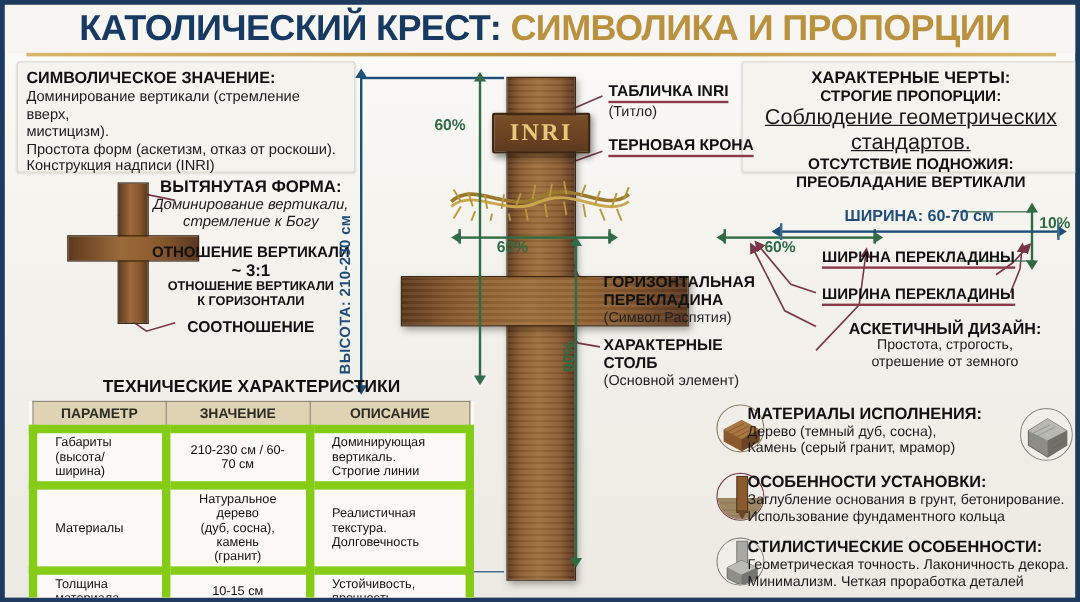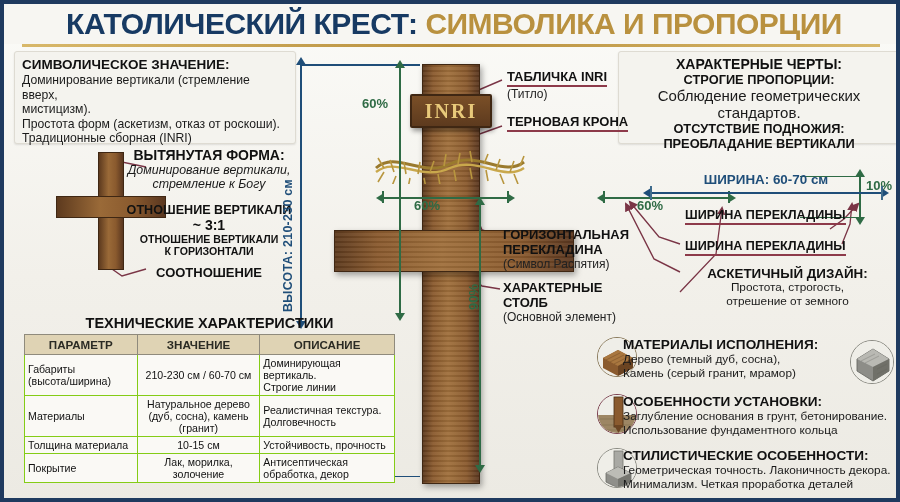--- a/index.html
+++ b/index.html
@@ -38,21 +38,21 @@
   .hd { font-weight:bold; color:#111; }
   .bd { color:#1a1a1a; }
   
   #symbolic { left:10px; top:47px; width:282px; height:93px; padding:5px 7px; }
   #symbolic .hd { font-size:13.5px; margin-bottom:1px; }
   #symbolic .bd { font-size:12.2px; line-height:14.6px; }
   
   #traits { left:614px; top:47px; width:282px; height:93px; padding:4px 7px; text-align:center; }
   #traits .h0 { font-size:14px; font-weight:bold; color:#111; }
   #traits .h1 { font-size:12.8px; font-weight:bold; color:#111; }
-  #traits .p1 { font-size:15px; color:#1a1a1a; }
+  #traits .p1 { font-size:18px; color:#1a1a1a;text-decoration:underline; }
   
   .callout { position:absolute; text-align:center; }
   #vytyanutaya { left:112px; top:143px; width:186px; }
   #vytyanutaya .hd { font-size:14px; }
   #vytyanutaya .bd { font-size:12.4px; line-height:14.4px;font-style:italic; }
   #otnoshenie { left:110px; top:199px; width:190px; }
   #otnoshenie .l1 { font-size:12.6px; font-weight:bold; color:#111; line-height:14px;}
   #otnoshenie .l2 { font-size:14px; font-weight:bold; color:#111; }
   #otnoshenie .l3 { font-size:10.6px; font-weight:bold; color:#111; line-height:12px; }
   #proporc { left:112px; top:262px; width:186px; }
@@ -130,21 +130,21 @@
   
   .gtick { position:absolute; width:2px; height:12px; background:#2f6b45; }
   
   #tbl-wrap { position:absolute; left:20px; top:311px; width:371px; }
   #tbl-title { font-size:14.5px; font-weight:bold; text-align:center; color:#111; margin-bottom:3px; }
   table { width:371px; border-collapse:collapse; background:#faf9f5; }
   th {
     background:#dfd3b4; color:#2b2b24; font-size:11.6px; font-weight:bold;
     border:1px solid #8f8a7c; padding:3px 2px; text-align:center;
   }
-  td { border:1px solid #84cc16; font-size:10.6px; color:#111; padding:2px 3px; line-height:12px; vertical-align:middle;margin-top:46px;}
+  td { border:7px solid #84cc16; font-size:10.6px; color:#111; padding:2px 15px; line-height:12px; vertical-align:middle;margin-top:46px;}
   td.c { text-align:center; }
   .col1 { width:113px; } .col2 { width:123px; } .col3 { width:135px; }
   
   .mitem { position:absolute; }
   .mitem .hd { font-size:13.6px; color:#111; }
   .mitem .bd { font-size:11.8px; color:#1a1a1a; line-height:14px; }
   #m1 { left:619px; top:333px; width:230px; }
   #m2 { left:619px; top:390px; width:275px; }
   #m3 { left:619px; top:444px; width:275px; }
   .badge {
@@ -232,21 +232,21 @@
       <path d="M676,288 L712,250 L718,204"></path>
       <path d="M838,240 L846,220 L848,200"></path>
     </g>
   </svg>
 
   <div class="panel" id="symbolic">
     <div class="hd">СИМВОЛИЧЕСКОЕ ЗНАЧЕНИЕ:</div>
     <div class="bd">Доминирование вертикали (стремление вверх,</div>
     <div class="bd">мистицизм).</div>
     <div class="bd">Простота форм (аскетизм, отказ от роскоши).</div>
-    <div class="bd">Традиционные сборная (INRI)</div>
+    <div class="bd">Конструкция надписи (INRI)</div>
   </div>
 
   <div class="panel" id="traits">
     <div class="h0">ХАРАКТЕРНЫЕ ЧЕРТЫ:</div>
     <div class="h1">СТРОГИЕ ПРОПОРЦИИ:</div>
     <div class="p1">Соблюдение геометрических стандартов.</div>
     <div class="h1">ОТСУТСТВИЕ ПОДНОЖИЯ:</div>
     <div class="h1">ПРЕОБЛАДАНИЕ ВЕРТИКАЛИ</div>
   </div>
 

